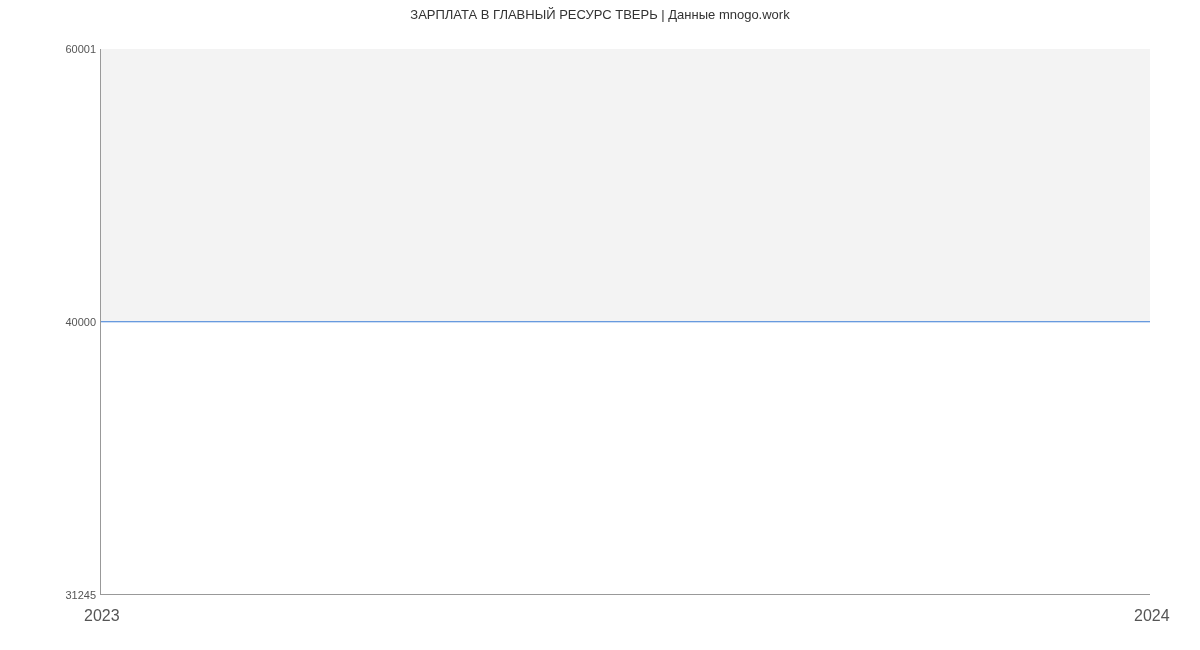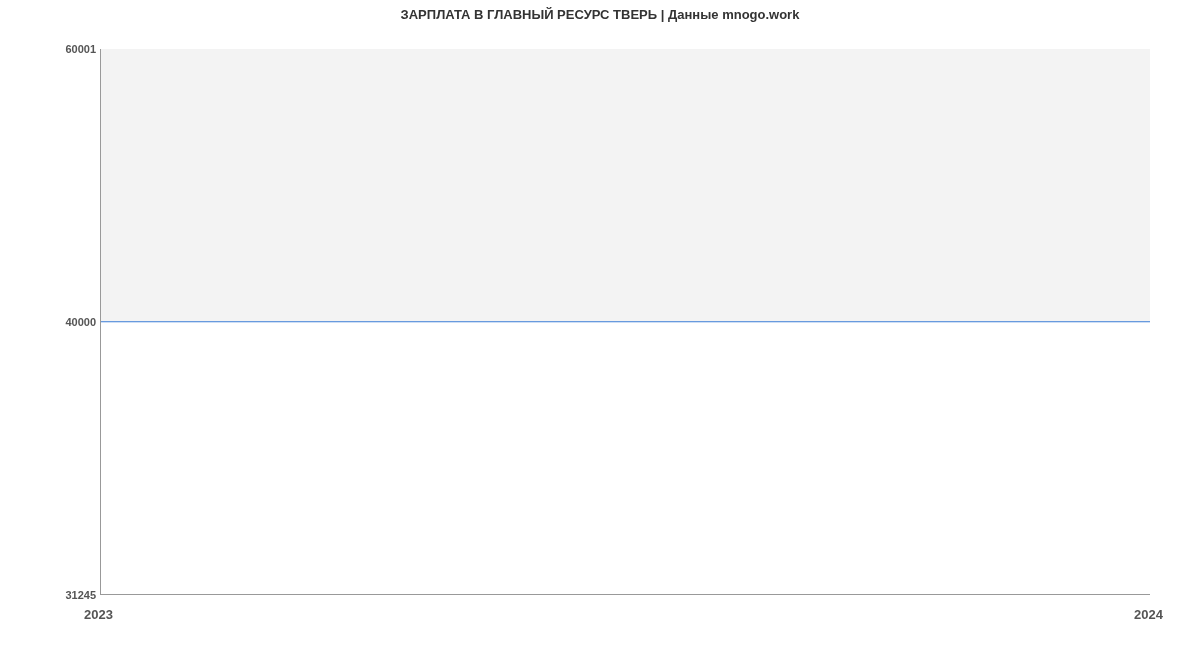--- a/index.html
+++ b/index.html
@@ -1,15 +1,15 @@
 <!DOCTYPE html>
 <html><head>
   <meta charset="utf-8">
   <style>
-    * { margin: 0; padding: 0; box-sizing: border-box; font-weight: bold; }
+    * { margin: 0; padding: 0; box-sizing: border-box; }
     body {
       width: 1200px;
       height: 650px;
       background: #ffffff;
       font-family: Arial, Helvetica, sans-serif;
       position: relative;
       overflow: hidden;
     }
     .title {
       position: absolute;
@@ -52,21 +52,21 @@
       font-size: 11px;
       color: #555;
       transform: translateY(-50%);
     }
     .y-tick-top { top: 49px; }
     .y-tick-mid { top: 322px; }
     .y-tick-bot { top: 595px; }
     .x-tick {
       position: absolute;
       top: 607px;
-      font-size: 13px;
+      font-size: 16px;
       color: #555;
     }
     .x-tick-left { left: 84px; }
     .x-tick-right { left: 1134px; }
   </style>
 </head>
 <body>
 
 <div class="title">ЗАРПЛАТА В ГЛАВНЫЙ РЕСУРС ТВЕРЬ | Данные mnogo.work</div>
 

